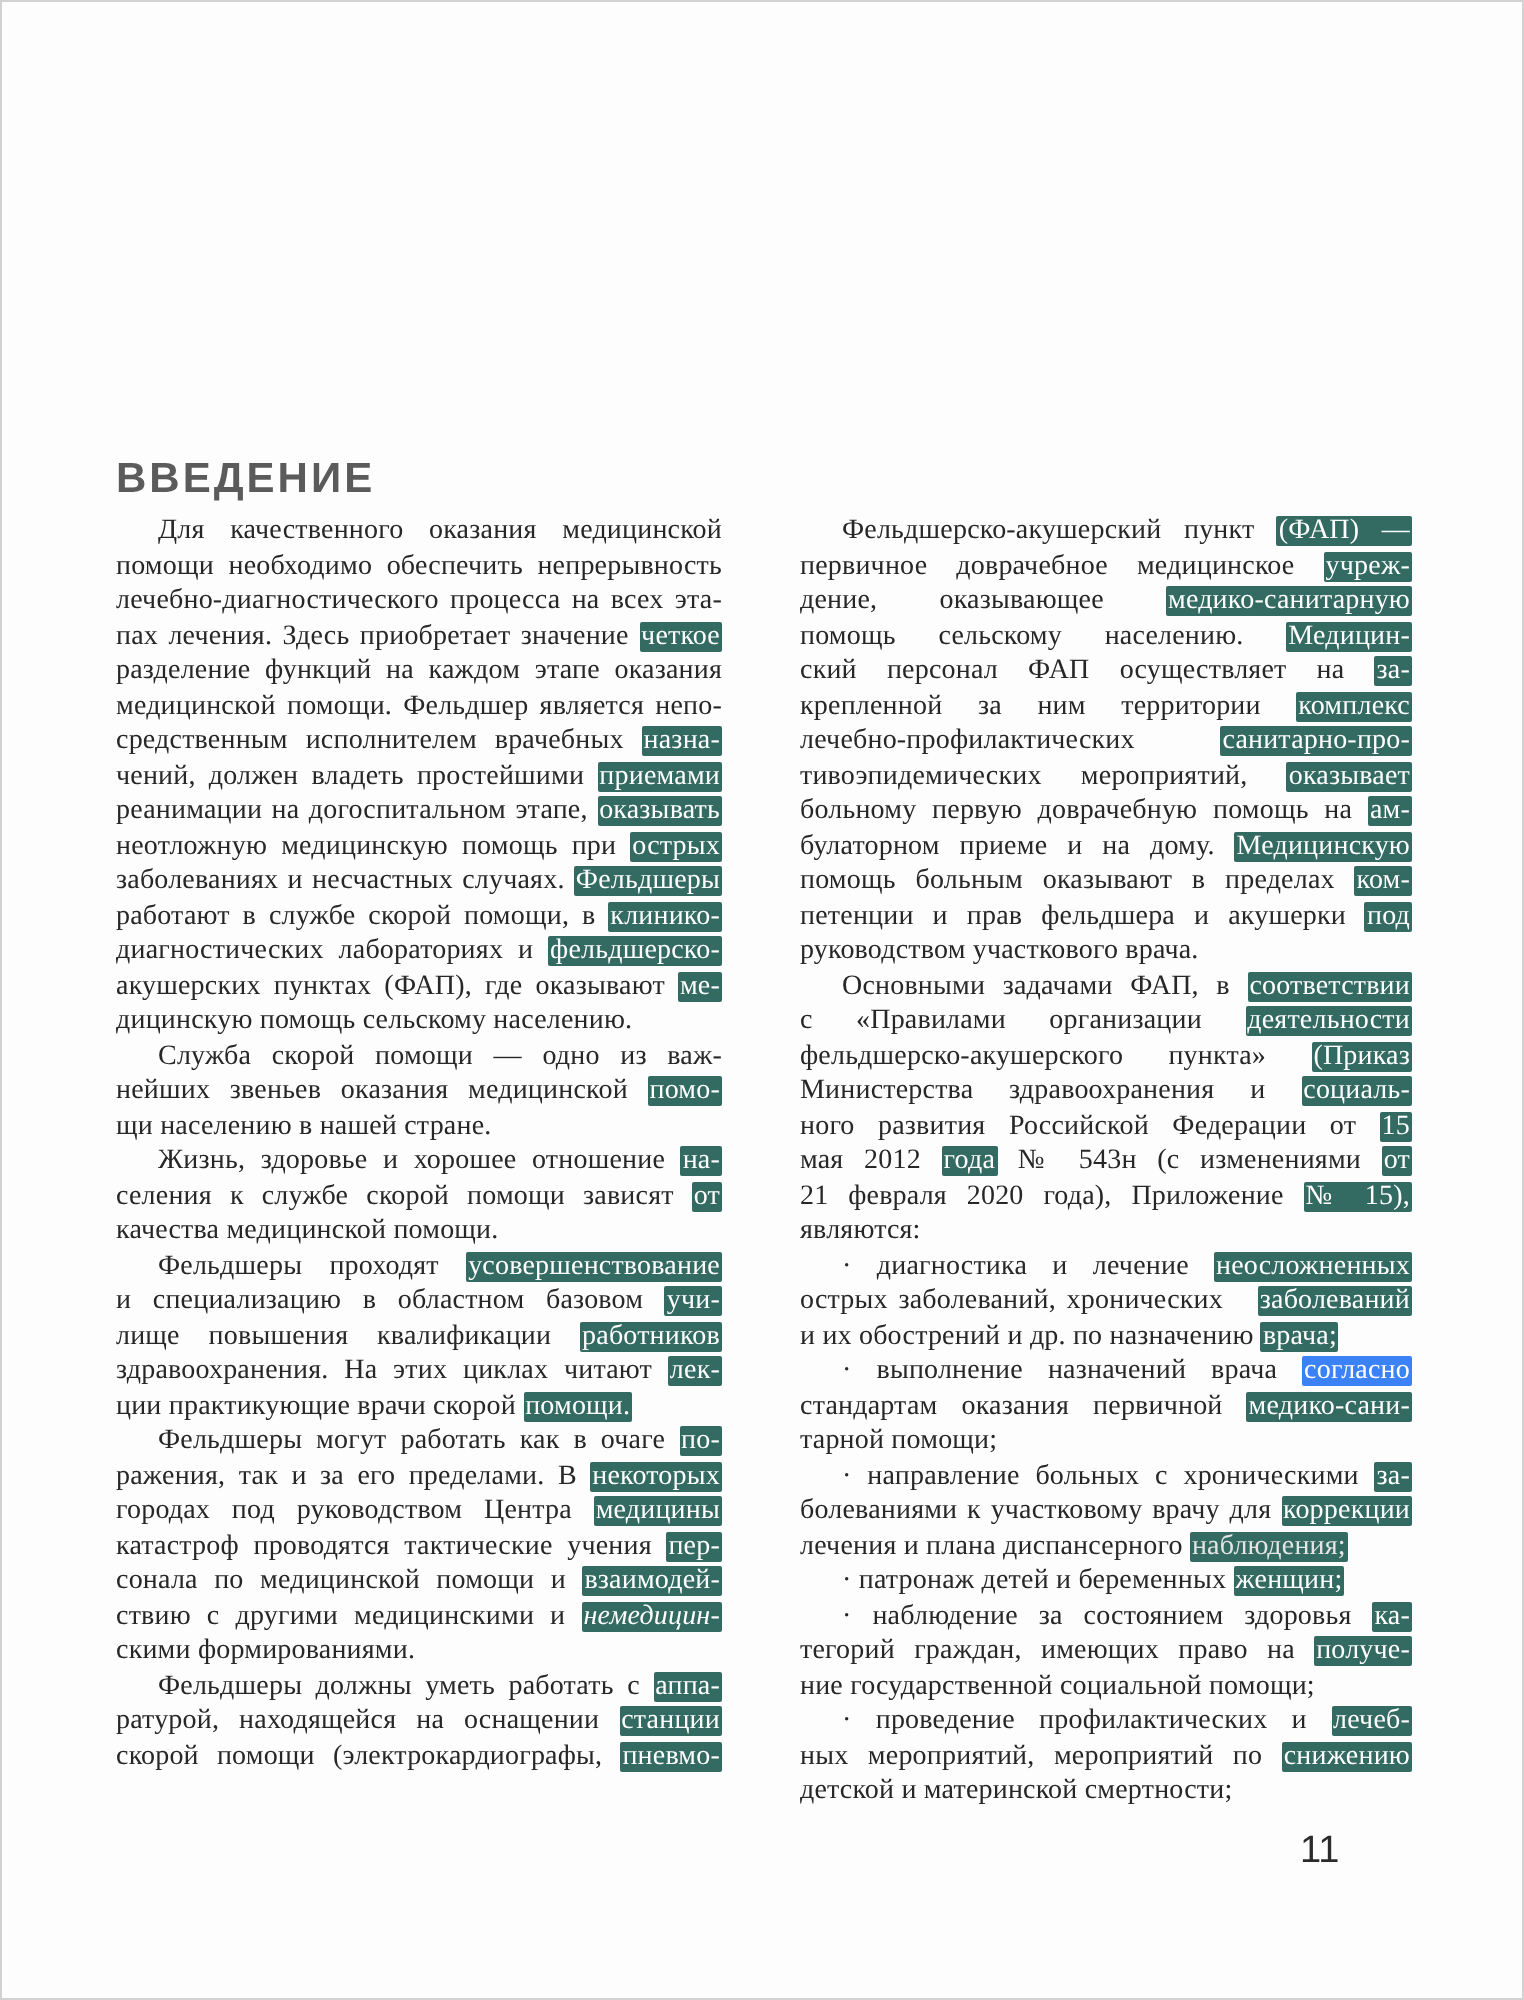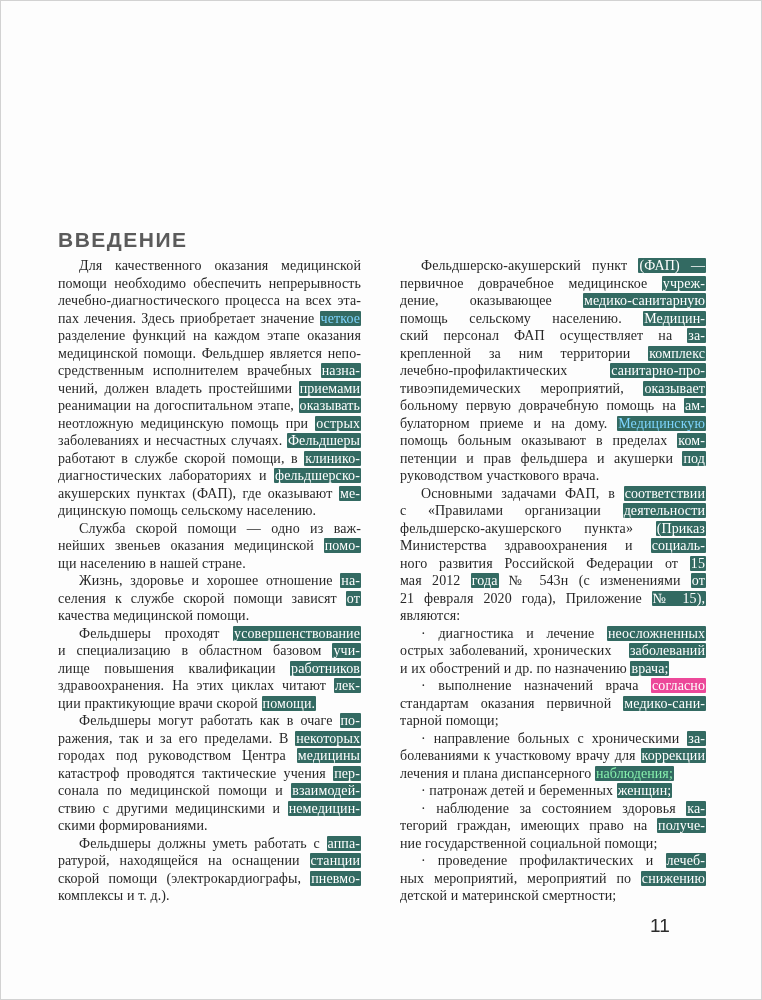--- a/index.html
+++ b/index.html
@@ -60,21 +60,21 @@
 </head>
 <body>
 
 <div class="page">
   <div class="page-title">ВВЕДЕНИЕ</div>
 
   <div class="col col-left">
       <div class="ln ind">Для качественного оказания медицинской</div>
       <div class="ln">помощи необходимо обеспечить непрерывность</div>
       <div class="ln">лечебно-диагностического процесса на всех эта-</div>
-      <div class="ln">пах лечения. Здесь приобретает значение <span class="hl" style="background: rgb(51, 106, 98); color: #7dd3fc;">четкое</span></div>
+      <div class="ln">пах лечения. Здесь приобретает значение <span class="hl" style="background: rgb(51, 106, 98); color: #ffffff;">четкое</span></div>
       <div class="ln">разделение функций на каждом этапе оказания</div>
       <div class="ln">медицинской помощи. Фельдшер является непо-</div>
       <div class="ln">средственным исполнителем врачебных <span class="hl" style="background: rgb(51, 106, 98); color: rgb(255, 255, 255);">назна-</span></div>
       <div class="ln">чений, должен владеть простейшими <span class="hl" style="background: rgb(51, 106, 98); color: rgb(255, 255, 255);">приемами</span></div>
       <div class="ln">реанимации на догоспитальном этапе, <span class="hl" style="background: rgb(51, 106, 98); color: rgb(255, 255, 255);">оказывать</span></div>
       <div class="ln">неотложную медицинскую помощь при <span class="hl" style="background: rgb(51, 106, 98); color: #ffffff;">острых</span></div>
       <div class="ln">заболеваниях и несчастных случаях. <span class="hl" style="background: rgb(51, 106, 98); color: rgb(255, 255, 255);">Фельдшеры</span></div>
       <div class="ln">работают в службе скорой помощи, в <span class="hl" style="background: rgb(51, 106, 98); color: rgb(255, 255, 255);">клинико-</span></div>
       <div class="ln">диагностических лабораториях и <span class="hl" style="background: rgb(51, 106, 98); color: rgb(255, 255, 255);">фельдшерско-</span></div>
       <div class="ln">акушерских пунктах (ФАП), где оказывают <span class="hl" style="background: rgb(51, 106, 98); color: rgb(255, 255, 255);">ме-</span></div>
@@ -88,59 +88,58 @@
       <div class="ln ind">Фельдшеры проходят <span class="hl" style="background: rgb(51, 106, 98); color: rgb(255, 255, 255); margin-top: 12px;">усовершенствование</span></div>
       <div class="ln">и специализацию в областном базовом <span class="hl" style="background: rgb(51, 106, 98); color: rgb(255, 255, 255);">учи-</span></div>
       <div class="ln">лище повышения квалификации <span class="hl" style="background: rgb(51, 106, 98); color: rgb(255, 255, 255);">работников</span></div>
       <div class="ln">здравоохранения. На этих циклах читают <span class="hl" style="background: rgb(51, 106, 98); color: rgb(255, 255, 255);">лек-</span></div>
       <div class="ln end">ции практикующие врачи скорой <span class="hl" style="background: rgb(51, 106, 98); color: rgb(255, 255, 255);">помощи.</span></div>
       <div class="ln ind">Фельдшеры могут работать как в очаге <span class="hl" style="background: rgb(51, 106, 98); color: rgb(255, 255, 255);">по-</span></div>
       <div class="ln">ражения, так и за его пределами. В <span class="hl" style="background: rgb(51, 106, 98); color: rgb(255, 255, 255);">некоторых</span></div>
       <div class="ln">городах под руководством Центра <span class="hl" style="background: rgb(51, 106, 98); color: rgb(255, 255, 255);">медицины</span></div>
       <div class="ln">катастроф проводятся тактические учения <span class="hl" style="background: rgb(51, 106, 98); color: rgb(255, 255, 255);">пер-</span></div>
       <div class="ln">сонала по медицинской помощи и <span class="hl" style="background: rgb(51, 106, 98); color: rgb(255, 255, 255);">взаимодей-</span></div>
-      <div class="ln">ствию с другими медицинскими и <span class="hl" style="background: rgb(51, 106, 98); color: rgb(255, 255, 255);">немедицин-</span></div>
+      <div class="ln">ствию с другими медицинскими и <span class="hl" style="background: rgb(51, 106, 98); color: rgb(255, 255, 255); font-style: italic;">немедицин-</span></div>
       <div class="ln end">скими формированиями.</div>
       <div class="ln ind">Фельдшеры должны уметь работать с <span class="hl" style="background: rgb(51, 106, 98); color: rgb(255, 255, 255);">аппа-</span></div>
       <div class="ln">ратурой, находящейся на оснащении <span class="hl" style="background: rgb(51, 106, 98); color: rgb(255, 255, 255);">станции</span></div>
       <div class="ln">скорой помощи (электрокардиографы, <span class="hl" style="background: rgb(51, 106, 98); color: rgb(255, 255, 255);">пневмо-</span></div>
-      <div class="ln end">комплексы и т. д.).</div>
     </div>
 
   <div class="col col-right">
       <div class="ln ind">Фельдшерско-акушерский пункт <span class="hl" style="background: rgb(51, 106, 98); color: rgb(255, 255, 255);">(ФАП) —</span></div>
       <div class="ln">первичное доврачебное медицинское <span class="hl" style="background: rgb(51, 106, 98); color: rgb(255, 255, 255);">учреж-</span></div>
       <div class="ln">дение, оказывающее <span class="hl" style="background: rgb(51, 106, 98); color: rgb(255, 255, 255);">медико-санитарную</span></div>
       <div class="ln">помощь сельскому населению. <span class="hl" style="background: rgb(51, 106, 98); color: rgb(255, 255, 255);">Медицин-</span></div>
       <div class="ln">ский персонал ФАП осуществляет на <span class="hl" style="background: rgb(51, 106, 98); color: rgb(255, 255, 255);">за-</span></div>
       <div class="ln">крепленной за ним территории <span class="hl" style="background: rgb(51, 106, 98); color: rgb(255, 255, 255);">комплекс</span></div>
       <div class="ln">лечебно-профилактических <span class="hl" style="background: rgb(51, 106, 98); color: rgb(255, 255, 255);">санитарно-про-</span></div>
       <div class="ln">тивоэпидемических мероприятий, <span class="hl" style="background: rgb(51, 106, 98); color: rgb(255, 255, 255); margin-top: 16px;">оказывает</span></div>
       <div class="ln">больному первую доврачебную помощь на <span class="hl" style="background: rgb(51, 106, 98); color: rgb(255, 255, 255);">ам-</span></div>
-      <div class="ln">булаторном приеме и на дому. <span class="hl" style="background: rgb(51, 106, 98); color: #7dd3fc;">Медицинскую</span></div>
+      <div class="ln">булаторном приеме и на дому. <span class="hl" style="background: rgb(51, 106, 98); color: #ffffff;">Медицинскую</span></div>
       <div class="ln">помощь больным оказывают в пределах <span class="hl" style="background: rgb(51, 106, 98); color: rgb(255, 255, 255);">ком-</span></div>
       <div class="ln">петенции и прав фельдшера и акушерки <span class="hl" style="background: rgb(51, 106, 98); color: rgb(255, 255, 255);">под</span></div>
       <div class="ln end">руководством участкового врача.</div>
       <div class="ln ind">Основными задачами ФАП, в <span class="hl" style="background: rgb(51, 106, 98); color: rgb(255, 255, 255);">соответствии</span></div>
       <div class="ln">с «Правилами организации <span class="hl" style="background: rgb(51, 106, 98); color: rgb(255, 255, 255);">деятельности</span></div>
       <div class="ln">фельдшерско-акушерского пункта» <span class="hl" style="background: rgb(51, 106, 98); color: rgb(255, 255, 255);">(Приказ</span></div>
       <div class="ln">Министерства здравоохранения и <span class="hl" style="background: rgb(51, 106, 98); color: rgb(255, 255, 255); margin-top: 20px;">социаль-</span></div>
       <div class="ln">ного развития Российской Федерации от <span class="hl" style="background: rgb(51, 106, 98); color: rgb(255, 255, 255);">15</span></div>
       <div class="ln">мая 2012 <span class="hl" style="background: rgb(51, 106, 98); color: rgb(255, 255, 255);">года</span> № 543н (с изменениями <span class="hl" style="background: rgb(51, 106, 98); color: rgb(255, 255, 255);">от</span></div>
       <div class="ln">21 февраля 2020 года), Приложение <span class="hl" style="background: rgb(51, 106, 98); color: rgb(255, 255, 255);">№ 15),</span></div>
       <div class="ln end">являются:</div>
       <div class="ln ind">· диагностика и лечение <span class="hl" style="background: rgb(51, 106, 98); color: rgb(255, 255, 255);">неосложненных</span></div>
       <div class="ln">острых заболеваний, хронических <span class="hl" style="background: rgb(51, 106, 98); color: rgb(255, 255, 255); margin-left: 12px;">заболеваний</span></div>
       <div class="ln end">и их обострений и др. по назначению <span class="hl" style="background: rgb(51, 106, 98); color: rgb(255, 255, 255);">врача;</span></div>
-      <div class="ln ind">· выполнение назначений врача <span class="hl" style="background: #ec4899; color: rgb(255, 255, 255);">согласно</span></div>
+      <div class="ln ind">· выполнение назначений врача <span class="hl" style="background: #3b82f6; color: rgb(255, 255, 255);">согласно</span></div>
       <div class="ln">стандартам оказания первичной <span class="hl" style="background: rgb(51, 106, 98); color: rgb(255, 255, 255);">медико-сани-</span></div>
       <div class="ln end">тарной помощи;</div>
       <div class="ln ind">· направление больных с хроническими <span class="hl" style="background: rgb(51, 106, 98); color: rgb(255, 255, 255);">за-</span></div>
       <div class="ln">болеваниями к участковому врачу для <span class="hl" style="background: rgb(51, 106, 98); color: rgb(255, 255, 255);">коррекции</span></div>
-      <div class="ln end">лечения и плана диспансерного <span class="hl" style="background: rgb(51, 106, 98); color: #86efac;">наблюдения;</span></div>
+      <div class="ln end">лечения и плана диспансерного <span class="hl" style="background: rgb(51, 106, 98); color: #e5e5e5;">наблюдения;</span></div>
       <div class="ln ind end">· патронаж детей и беременных <span class="hl" style="background: rgb(51, 106, 98); color: rgb(255, 255, 255);">женщин;</span></div>
       <div class="ln ind">· наблюдение за состоянием здоровья <span class="hl" style="background: rgb(51, 106, 98); color: rgb(255, 255, 255);">ка-</span></div>
       <div class="ln">тегорий граждан, имеющих право на <span class="hl" style="background: rgb(51, 106, 98); color: rgb(255, 255, 255);">получе-</span></div>
       <div class="ln end">ние государственной социальной помощи;</div>
       <div class="ln ind">· проведение профилактических и <span class="hl" style="background: rgb(51, 106, 98); color: rgb(255, 255, 255);">лечеб-</span></div>
       <div class="ln">ных мероприятий, мероприятий по <span class="hl" style="background: rgb(51, 106, 98); color: rgb(255, 255, 255);">снижению</span></div>
       <div class="ln end">детской и материнской смертности;</div>
     </div>
 
   <div class="page-number">11</div>

